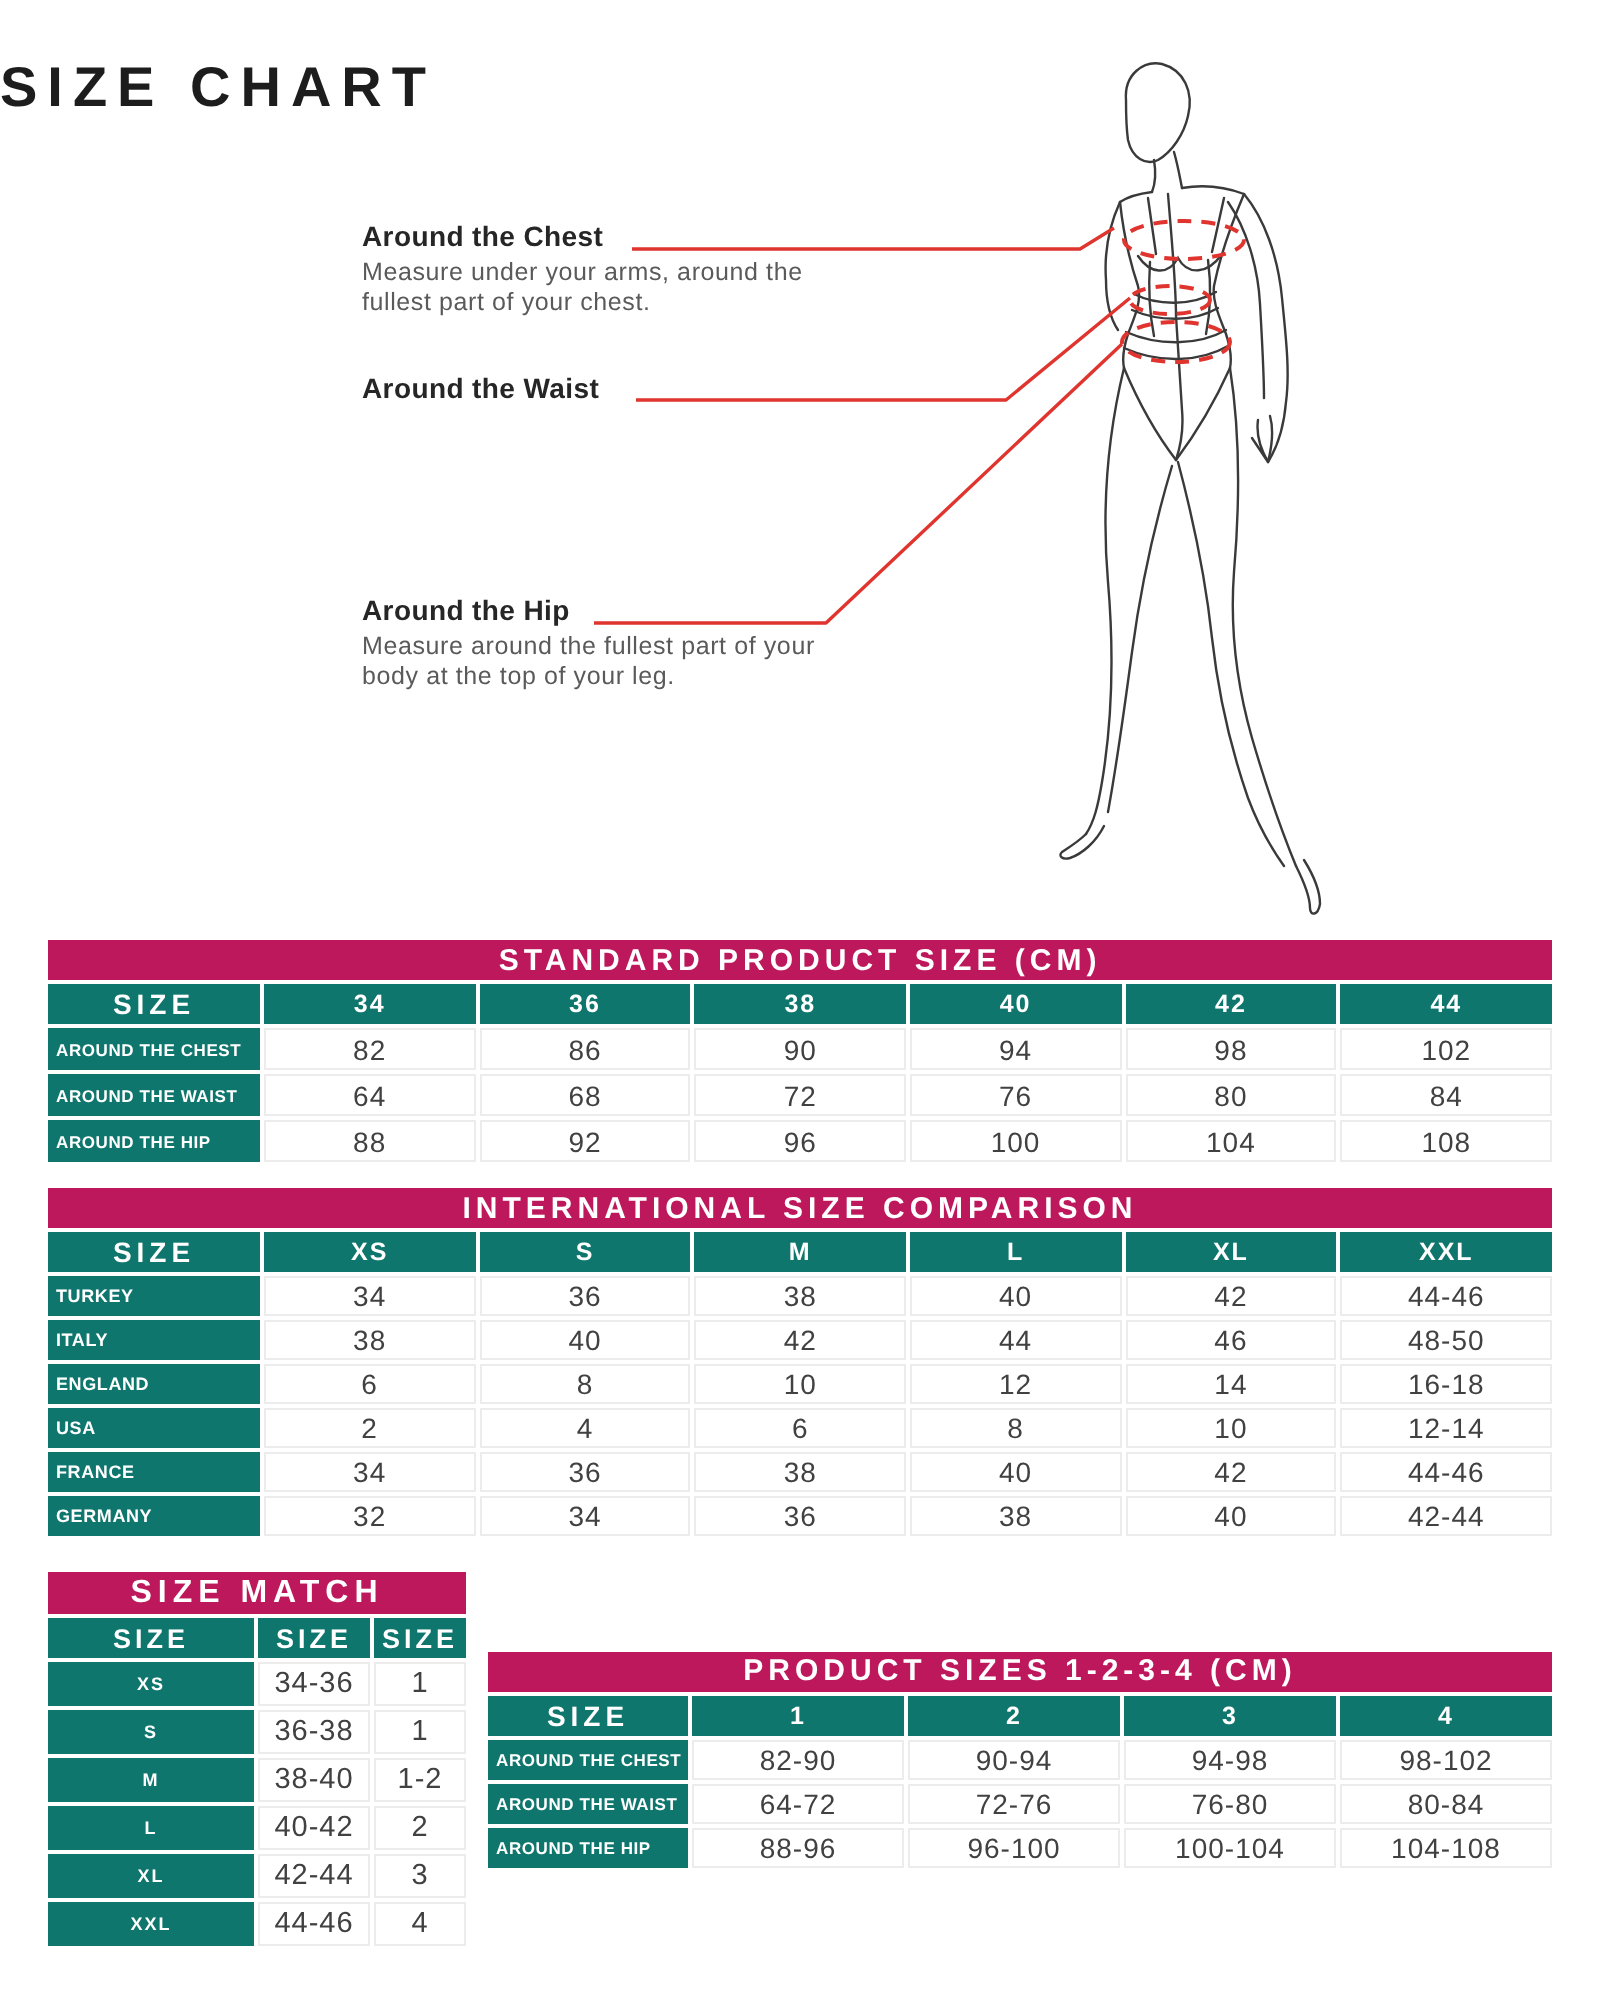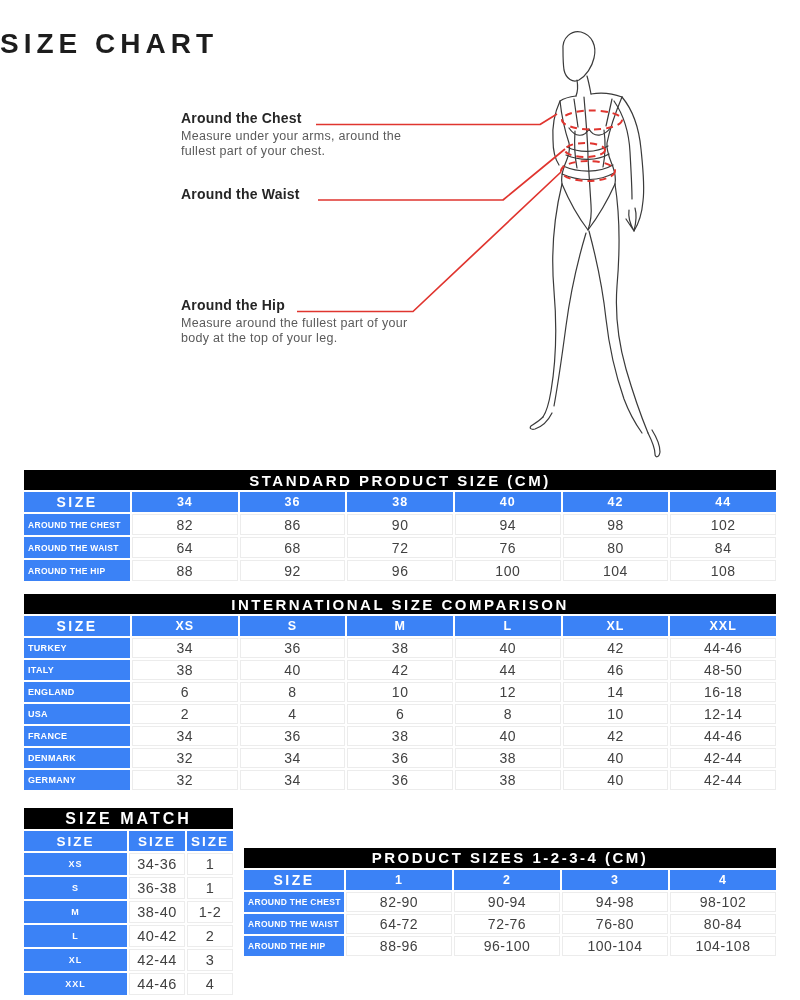--- a/index.html
+++ b/index.html
@@ -17,23 +17,23 @@
   .ann-body { font-size: 12.5px; color: #5a5a5a; line-height: 15px; margin-top: 3px;
     white-space: pre-line; letter-spacing: .3px; }
   .ann-chest { left: 181px; top: 110px; }
   .ann-waist { left: 181px; top: 186px; }
   .ann-hip   { left: 181px; top: 297px; }
 
   
   .tables { padding: 0 22px; }
   table { width: 100%; border-collapse: separate; border-spacing: 2px; table-layout: fixed; }
   td { box-sizing: border-box; overflow: hidden; white-space: nowrap; }
-  .bar { background: #000000; color: #fff; font-weight: 700; text-align: center;
+  .bar { background: #be185d; color: #fff; font-weight: 700; text-align: center;
     font-size: 15px; letter-spacing: 2.5px; height: 20px; }
-  .g { background: #3b82f6; color: #fff; font-weight: 700; text-align: center; }
+  .g { background: #0f766e; color: #fff; font-weight: 700; text-align: center; }
   .corner { font-size: 14px; letter-spacing: 2.5px; }
   .h { font-size: 12.5px; letter-spacing: 1px; }
   .lbl { font-size: 8.5px; text-align: left; padding-left: 4px; letter-spacing: .3px; }
   .v { background: #fff; color: #414141; text-align: center; font-size: 14px;
     border: 1px solid #ececec; letter-spacing: .5px; }
 
   #t-standard { margin-top: 6px; }
   #t-standard .head td { height: 20px; }
   #t-standard .data td { height: 21px; }
 
@@ -230,29 +230,20 @@
     <tr class="data">
       <td class="g lbl" style="font-size:9px">FRANCE</td>
       <td class="v">34</td>
       <td class="v">36</td>
       <td class="v">38</td>
       <td class="v">40</td>
       <td class="v">42</td>
       <td class="v">44-46</td>
     </tr>
     <tr class="data">
-      <td class="g lbl" style="font-size:9px">DENMARK</td>
-      <td class="v">32</td>
-      <td class="v">34</td>
-      <td class="v">36</td>
-      <td class="v">38</td>
-      <td class="v">40</td>
-      <td class="v">42-44</td>
-    </tr>
-    <tr class="data">
       <td class="g lbl" style="font-size:9px">GERMANY</td>
       <td class="v">32</td>
       <td class="v">34</td>
       <td class="v">36</td>
       <td class="v">38</td>
       <td class="v">40</td>
       <td class="v">42-44</td>
     </tr>
   </tbody>
     </table>

